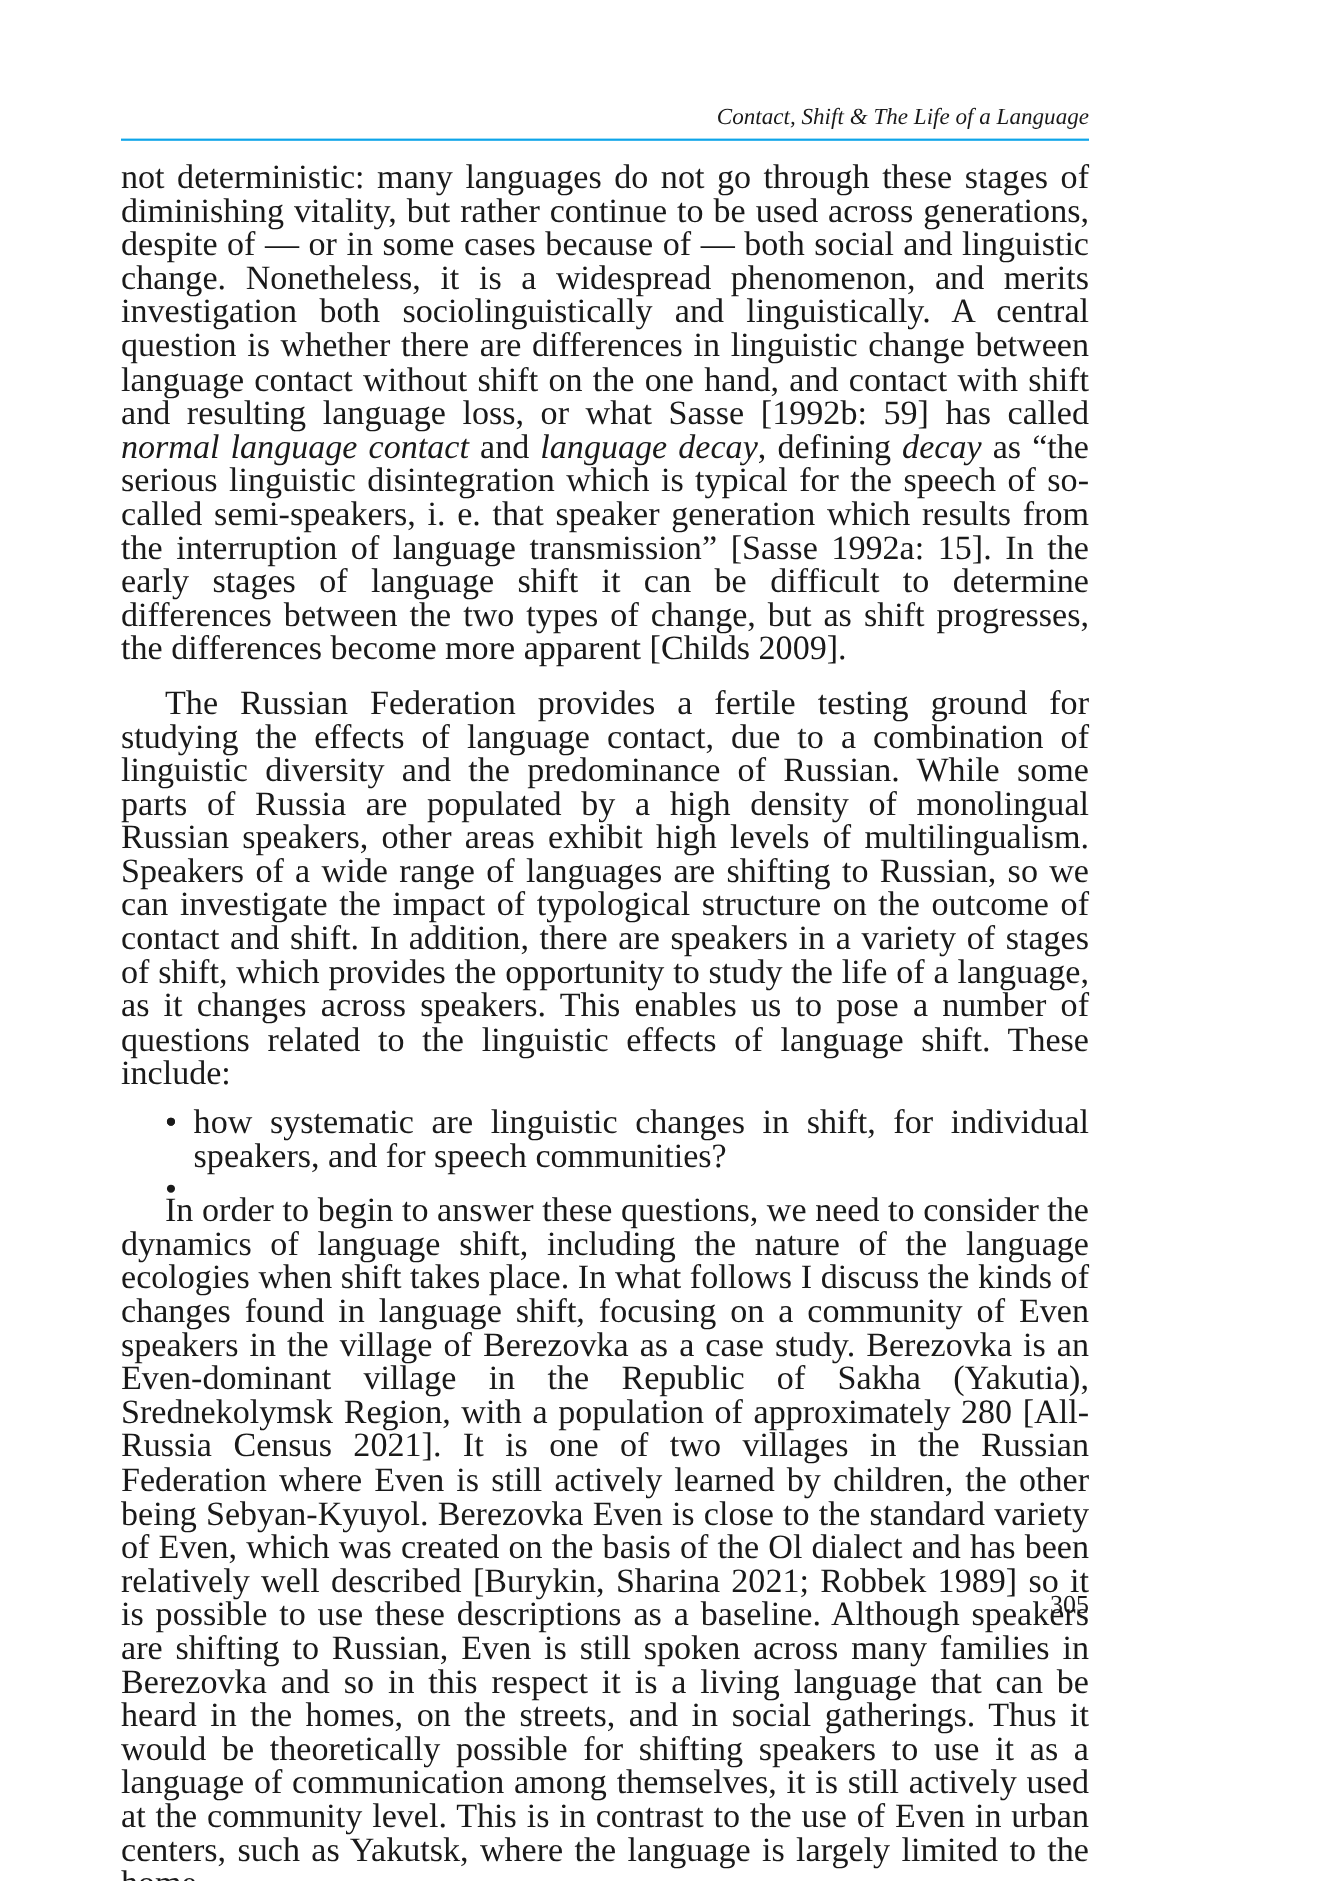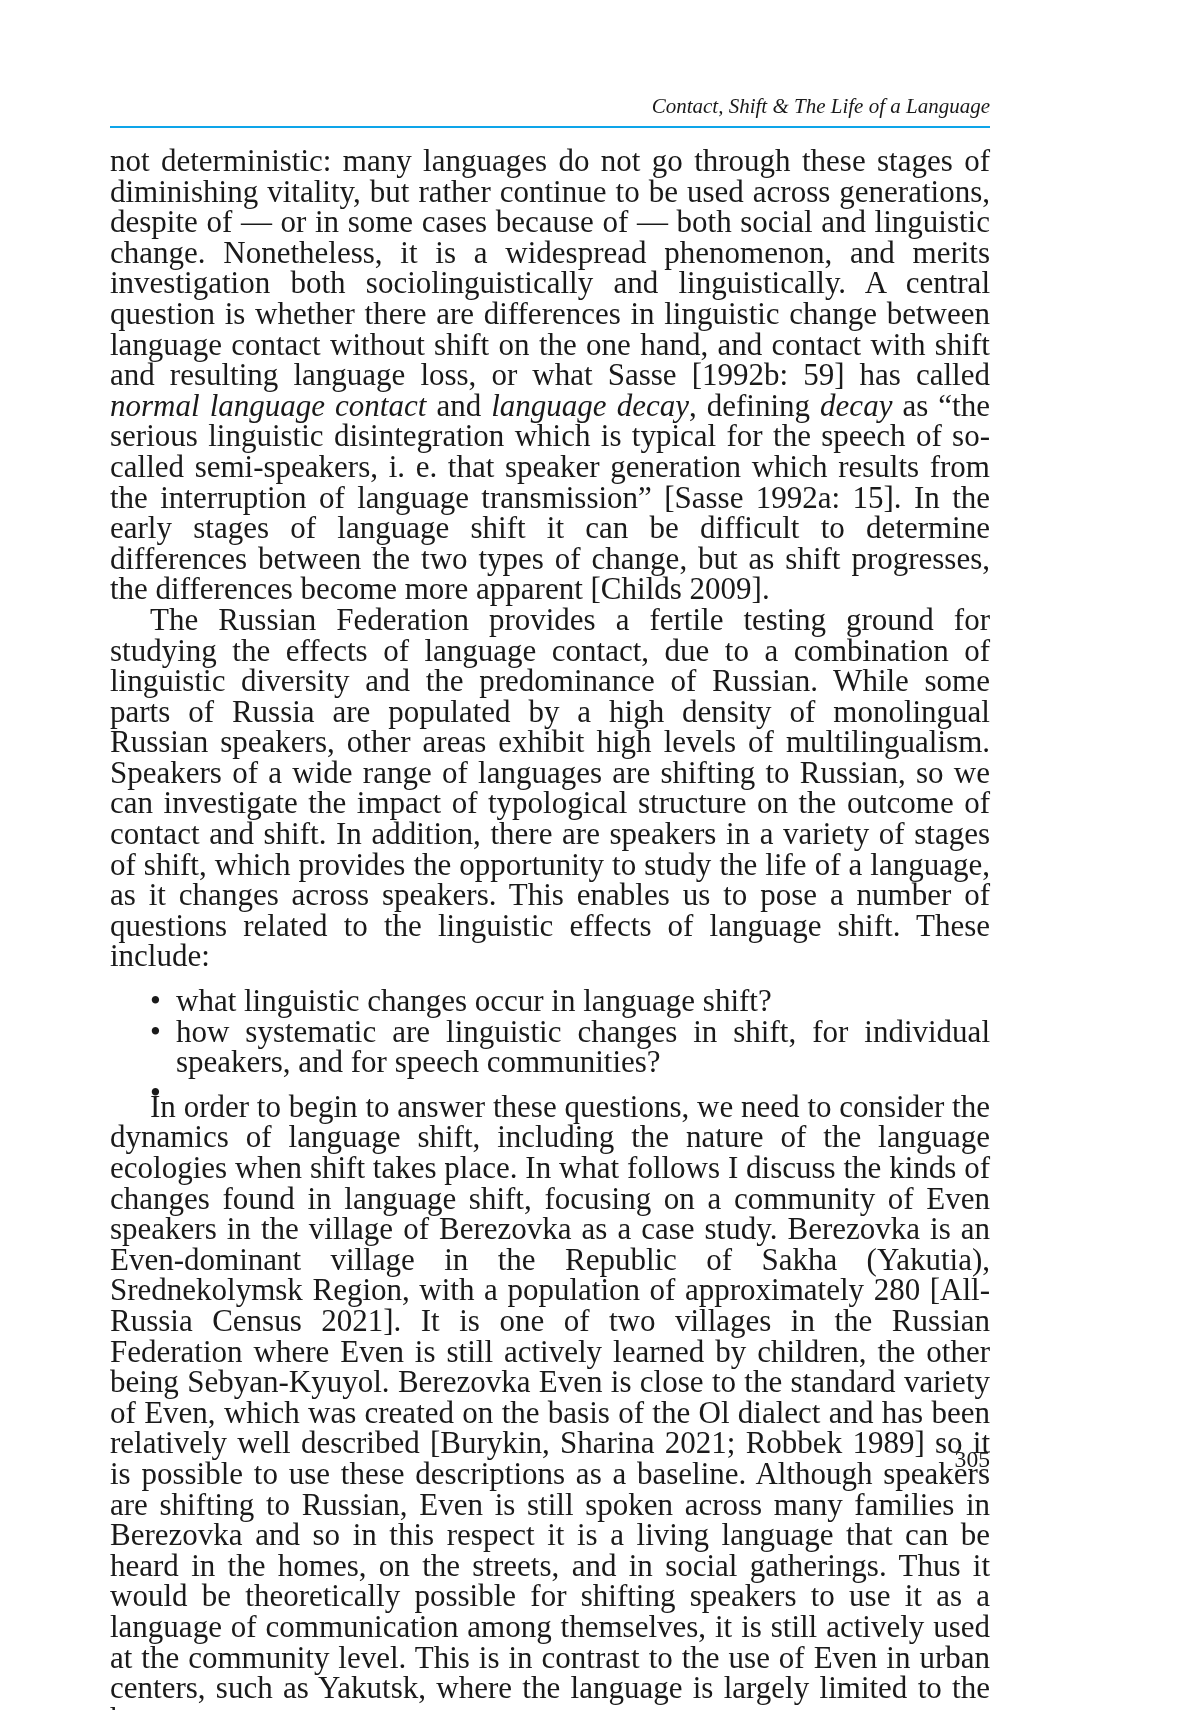--- a/index.html
+++ b/index.html
@@ -4,21 +4,21 @@
   <style>
     html, body { margin: 0; padding: 0; background: #ffffff; }
     body { width: 1200px; height: 1710px; position: relative; overflow: hidden;
       font-family: "Liberation Serif", "DejaVu Serif", serif; color: #1a1a1a; }
     .header { position: absolute; left: 110px; top: 92px; width: 880px; height: 34px;
       border-bottom: 2px solid #0ea5e9; }
     .running-head { position: absolute; right: 0; top: 2px; font-style: italic; font-size: 21px; }
     .content { position: absolute; left: 110px; top: 146px; width: 880px;
       font-size: 31px; line-height: 30.6px; text-align: justify; hyphens: manual; }
     .content p { margin: 0; }
-    .content p.indent { text-indent: 40px; }
+    .content p.indent { text-indent: 40px; margin-top: 19px; }
     ul.bullets { margin: 14px 0 14px 0; padding: 0 0 0 66px; list-style: none; }
     ul.bullets li { position: relative; }
     ul.bullets li .bullet { position: absolute; left: -26px; top: 0; }
     .page-number { position: absolute; right: 210px; top: 1446px; font-size: 23.6px; text-align: right; }
     i { font-style: italic; }
   </style>
 </head>
 <body>
 
 <div class="header">
@@ -26,20 +26,20 @@
 </div>
 
 <div class="content">
   <p>
     <span>not deterministic: many languages do not go through these stages of diminishing vitality, but rather continue to be used across generations, despite of — or in some cases because of — both social and linguistic change. Nonetheless, it is a widespread phenomenon, and merits investigation both sociolinguistically and linguistically. A central question is whether there are differences in linguistic change between language contact without shift on the one hand, and contact with shift and resulting language loss, or what Sasse [1992b: 59] has called </span><i>normal language contact</i><span> and </span><i>language decay</i><span>, defining </span><i>decay</i><span> as “the serious linguistic disintegration which is typical for the speech of so-called semi-speakers, i. e. that speaker generation which results from the interruption of language transmission” [Sasse 1992a: 15]. In the early stages of language shift it can be difficult to determine differences between the two types of change, but as shift progresses, the diffe­rences become more apparent [Childs 2009].</span>
   </p>
   <p class="indent">
     <span>The Russian Federation provides a fertile testing ground for studying the effects of language contact, due to a combination of linguistic diversity and the predominance of Russian. While some parts of Russia are populated by a high density of monolingual Russian speakers, other areas exhibit high levels of multilingualism. Speakers of a wide range of languages are shifting to Russian, so we can investigate the impact of typolo­gical structure on the outcome of contact and shift. In addition, there are speakers in a variety of stages of shift, which provides the opportunity to study the life of a language, as it changes across speakers. This enables us to pose a number of questions related to the linguistic effects of language shift. These include:</span>
   </p>
   <ul class="bullets">
-    <li><span class="bullet">•</span><span>what linguistic changes occur in language shift?</span></li>
+    <li><span class="bullet">•</span></li>
     <li><span class="bullet">•</span><span>how systematic are linguistic changes in shift, for individual speakers, and for speech communities?</span></li>
     <li><span class="bullet">•</span></li>
   </ul>
   <p class="indent">In order to begin to answer these questions, we need to consider the dynamics of language shift, including the nature of the language ecologies when shift takes place. In what follows I discuss the kinds of changes found in language shift, focusing on a com­munity of Even speakers in the village of Berezovka as a case study. Berezovka is an Even-dominant village in the Republic of Sakha (Yakutia), Srednekolymsk Region, with a population of approximately 280 [All-Russia Census 2021]. It is one of two villages in the Russian Federation where Even is still actively learned by children, the other being Sebyan-Kyuyol. Berezovka Even is close to the standard variety of Even, which was created on the basis of the Ol dialect and has been relatively well described [Burykin, Sharina 2021; Robbek 1989] so it is possible to use these descriptions as a baseline. Although speakers are shifting to Russian, Even is still spoken across many families in Berezovka and so in this respect it is a living language that can be heard in the homes, on the streets, and in social gatherings. Thus it would be theoretically possible for shifting speakers to use it as a language of communication among themselves, it is still actively used at the community level. This is in contrast to the use of Even in urban centers, such as Yakutsk, where the language is largely limited to the home.</p>
 </div>
 
 <div class="page-number">305</div>
 
 </body></html>

